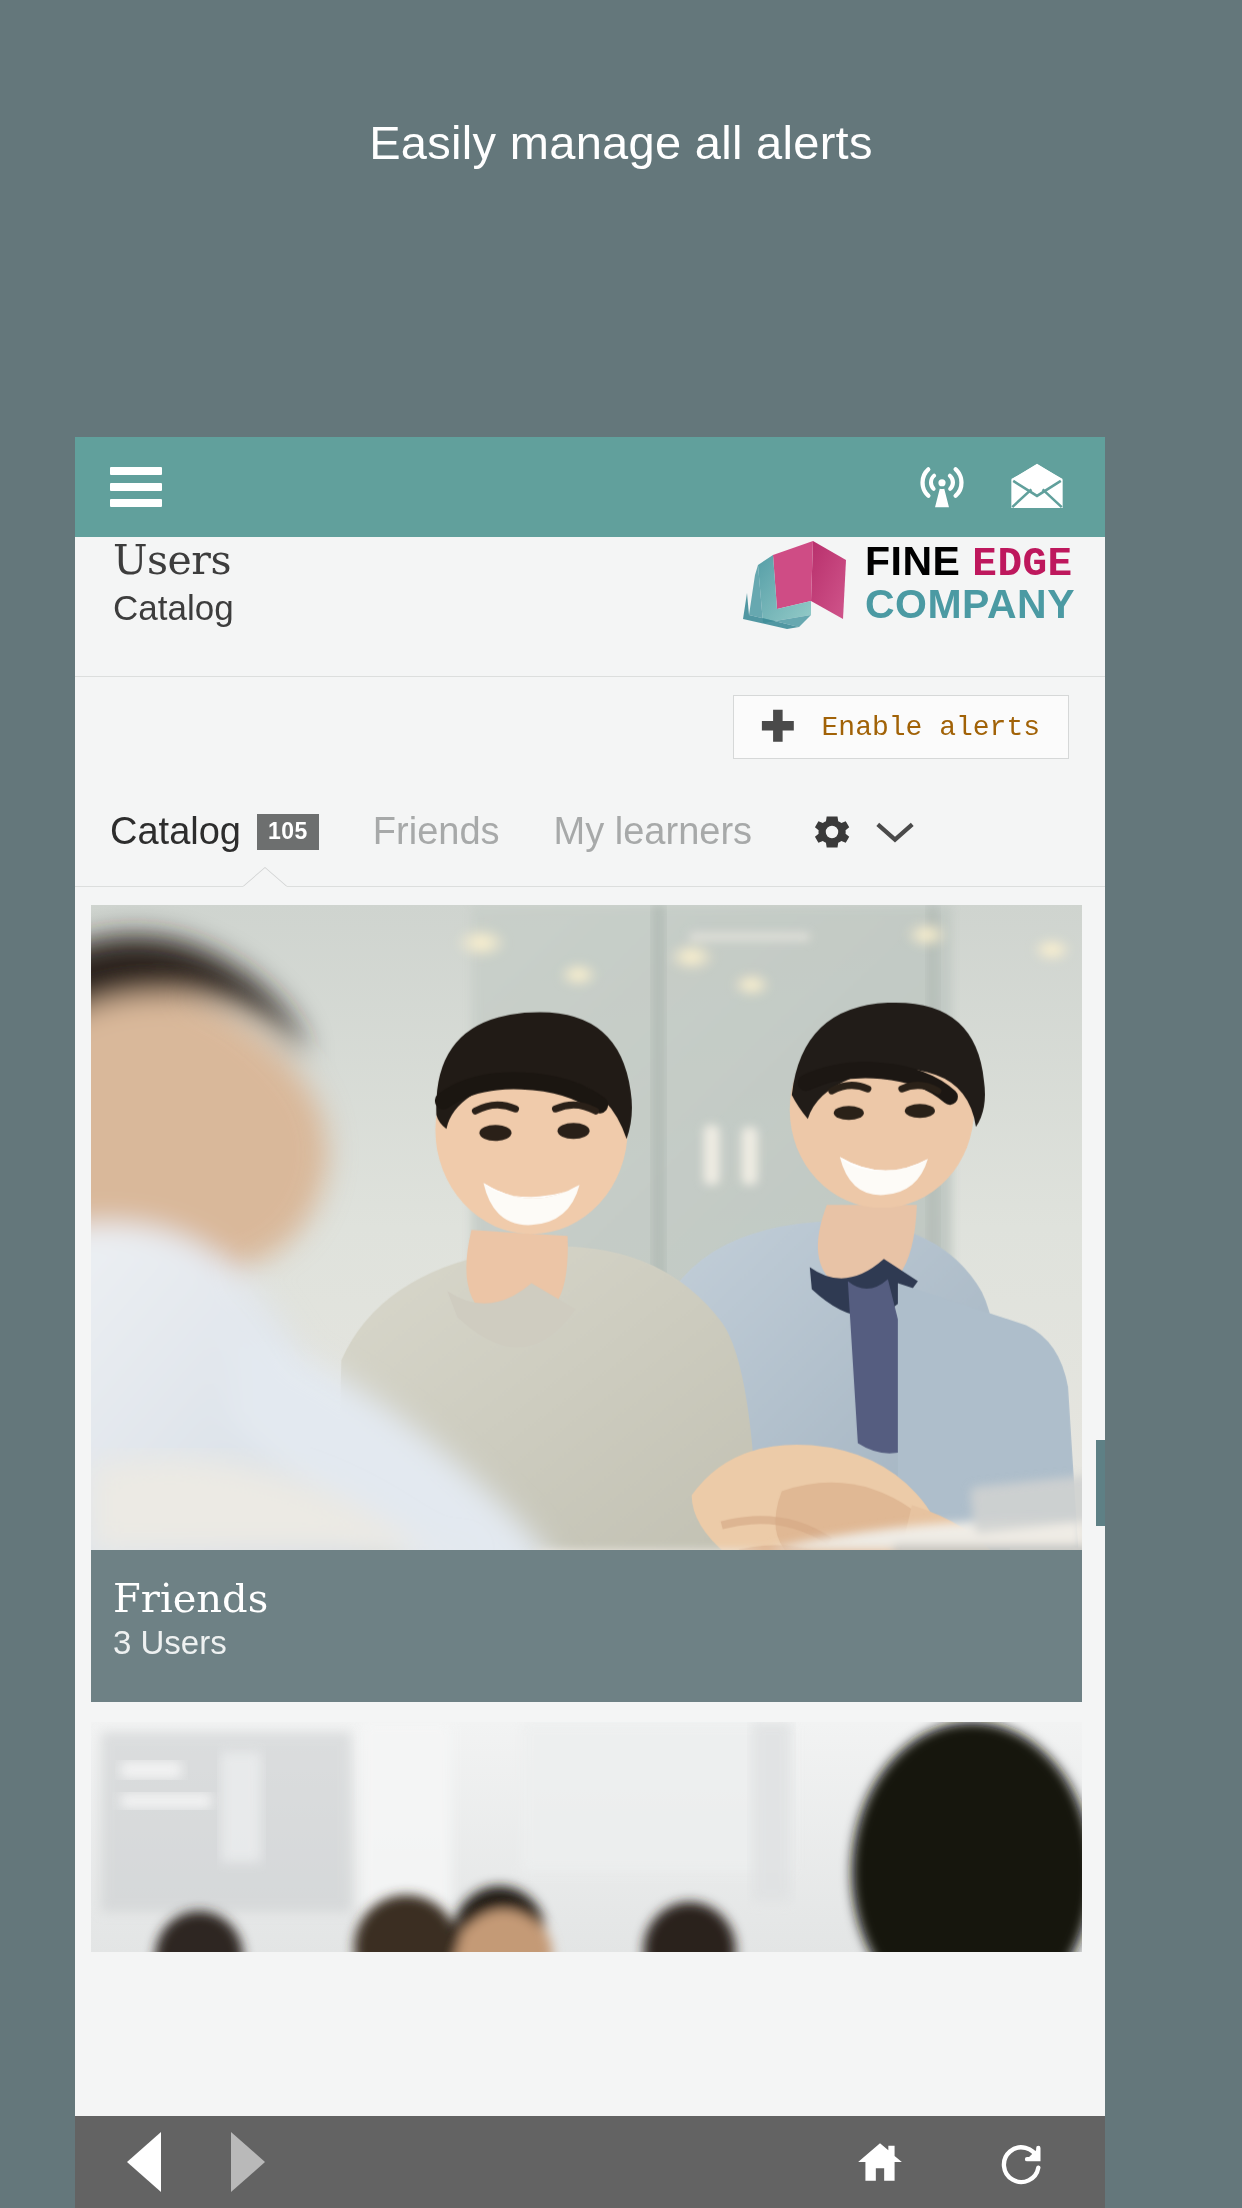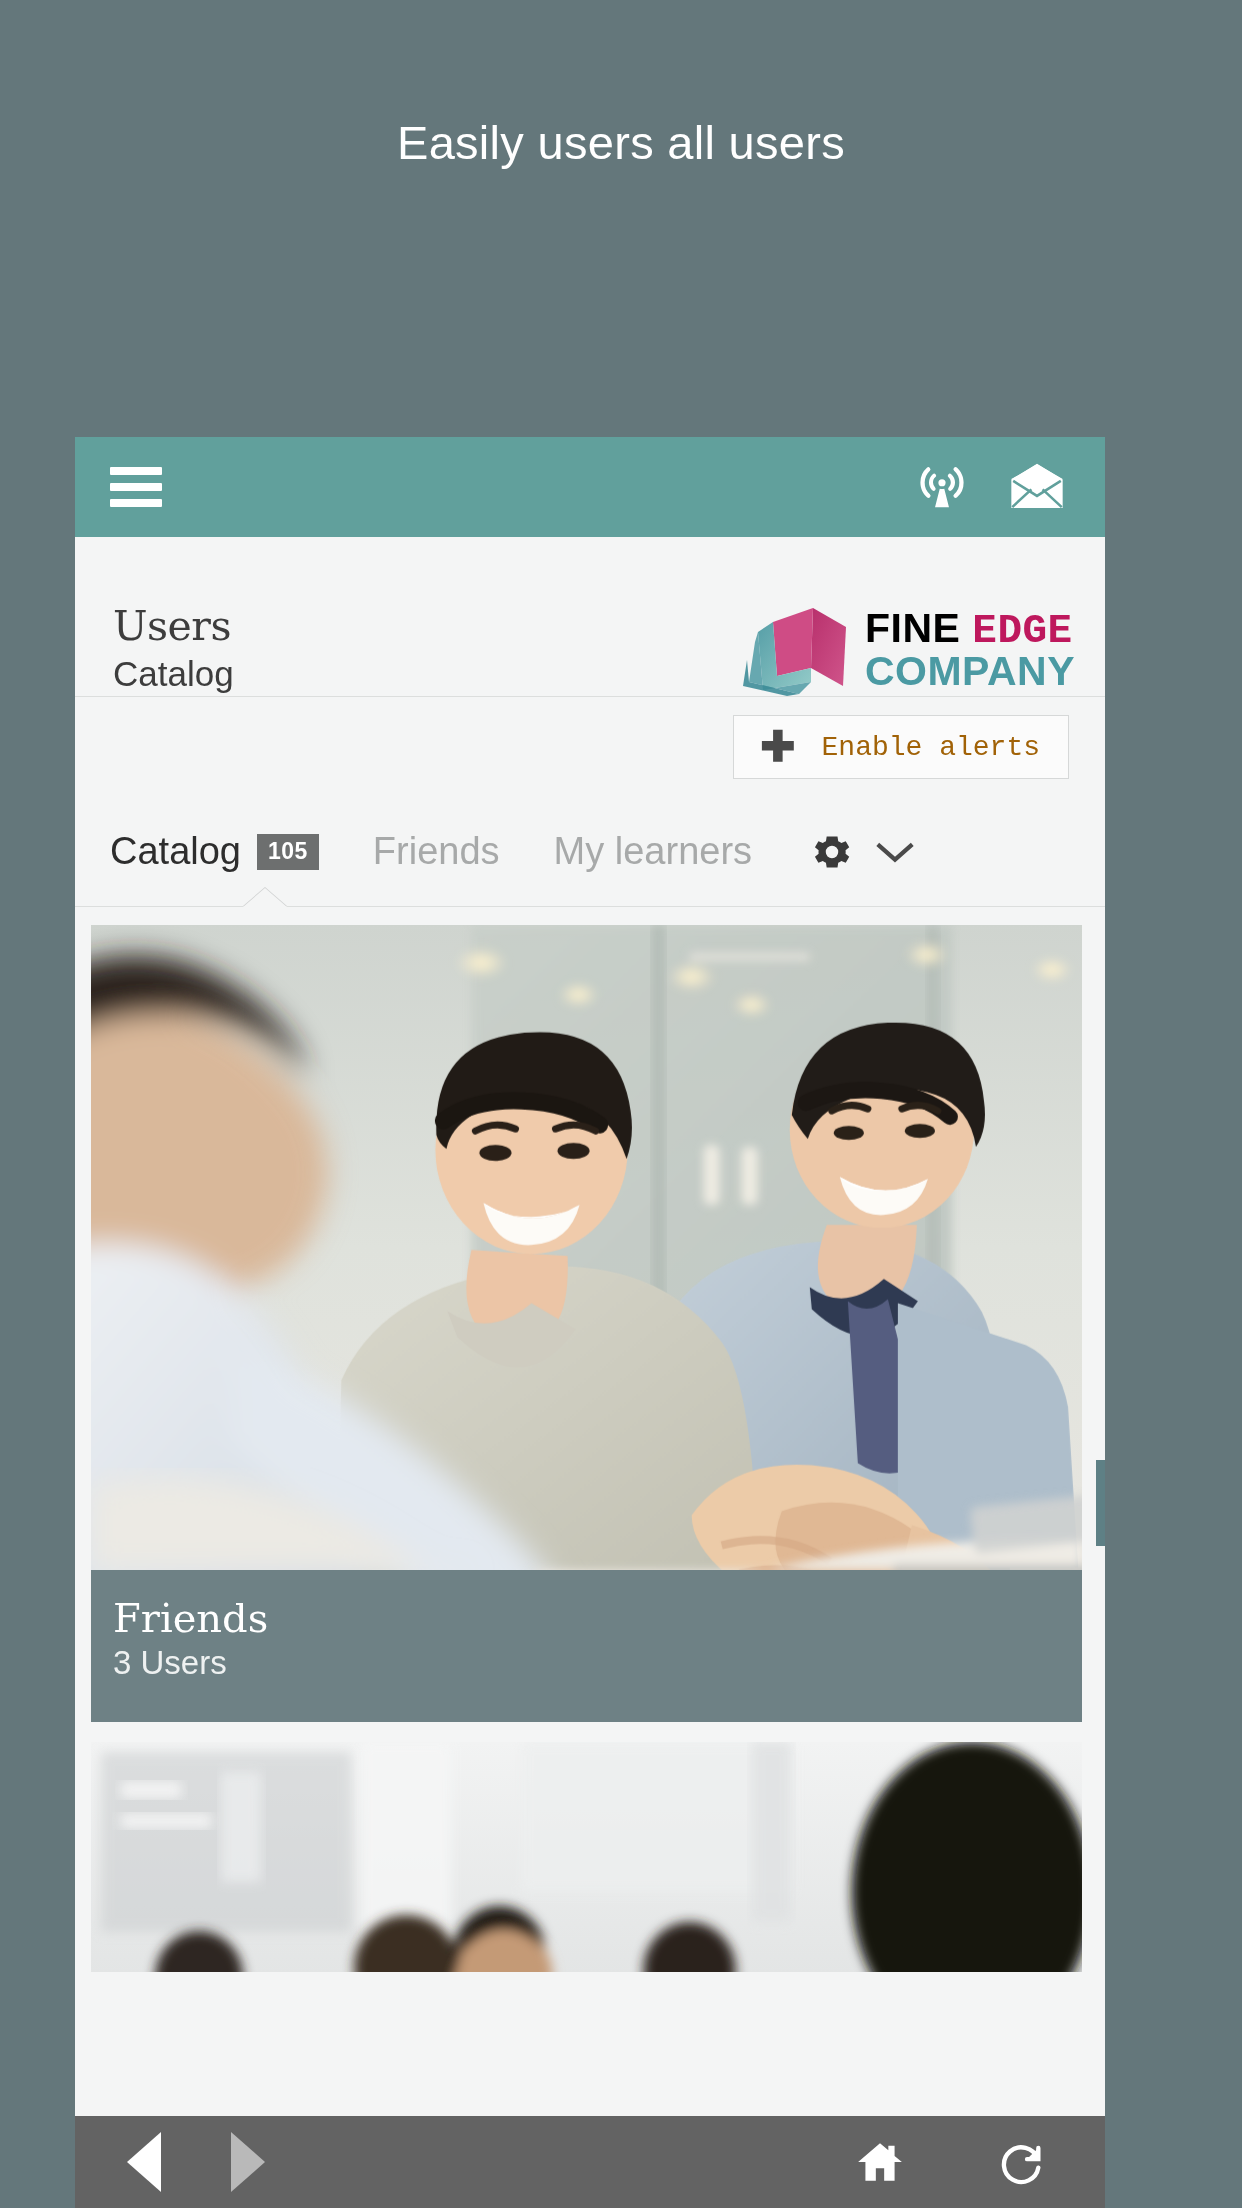--- a/index.html
+++ b/index.html
@@ -42,24 +42,23 @@
   .hamburger{ width:52px; height:40px; display:flex; flex-direction:column; justify-content:space-between; cursor:pointer;}
   .hamburger span{ display:block; height:8px; background:#ffffff; border-radius:1px; }
 
   .appbar-right{ display:flex; align-items:center; gap:40px; }
   .icon-btn{ display:flex; align-items:center; justify-content:center; cursor:pointer; }
 
   
   .titlebar{
     height:140px;
     background:#f4f5f5;
-    display:flex; align-items:flex-end; justify-content:space-between;
+    display:flex; align-items:flex-start; justify-content:space-between;
     padding:0 20px 0 38px;
     border-bottom:1px solid #dcdedd;
-    margin-top:20px;
   }
   .title-texts{ display:flex; flex-direction:column; justify-content:center; }
   .title-main{
     font-family:"DejaVu Serif", serif;
     font-size:41px; color:#3d3d3d; line-height:1.15; letter-spacing:-0.5px;
   }
   .title-sub{
     font-family:"Liberation Sans", sans-serif;
     font-size:35px; color:#3d3d3d; line-height:1.25; margin-top:2px;
   }
@@ -153,21 +152,21 @@
     justify-content:space-between;
   }
   .nav-left{ display:flex; align-items:center; gap:70px; }
   .nav-right{ display:flex; align-items:center; gap:90px; padding-right:16px; }
   .tri-back{ width:0;height:0;border-top:30px solid transparent;border-bottom:30px solid transparent;border-right:34px solid #ffffff; cursor:pointer;}
   .tri-fwd{ width:0;height:0;border-top:30px solid transparent;border-bottom:30px solid transparent;border-left:34px solid #b9b9b9; cursor:pointer;}
 </style>
 </head>
 <body>
 
-<div class="promo-title">Easily users all users</div>
+<div class="promo-title">Easily manage all alerts</div>
 
 <div class="device">
 
   <div class="appbar">
     <div class="hamburger">
       <span></span>
         <span></span>
         <span></span>
     </div>
     <div class="appbar-right">

